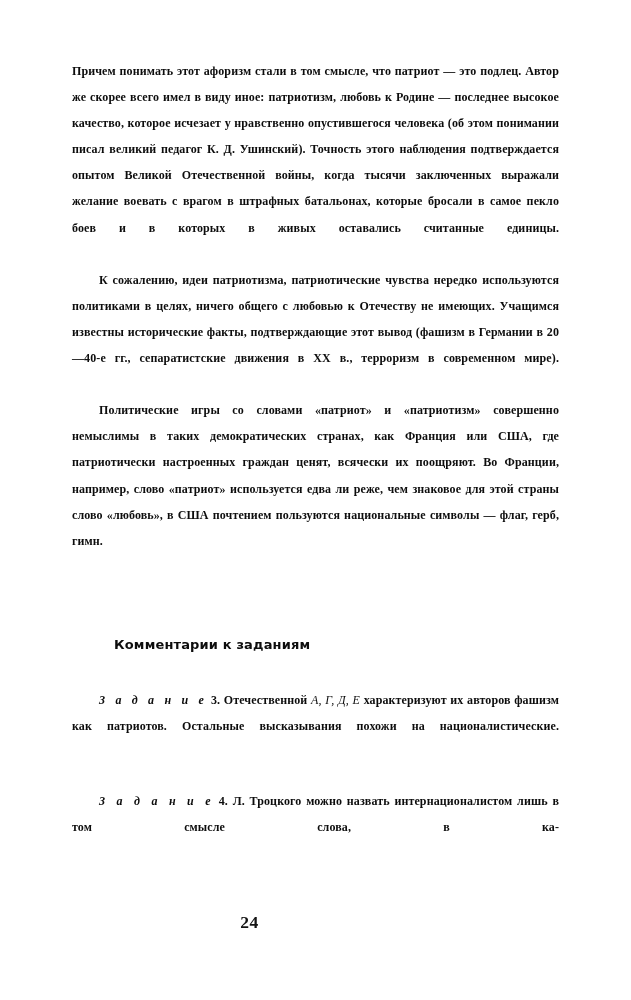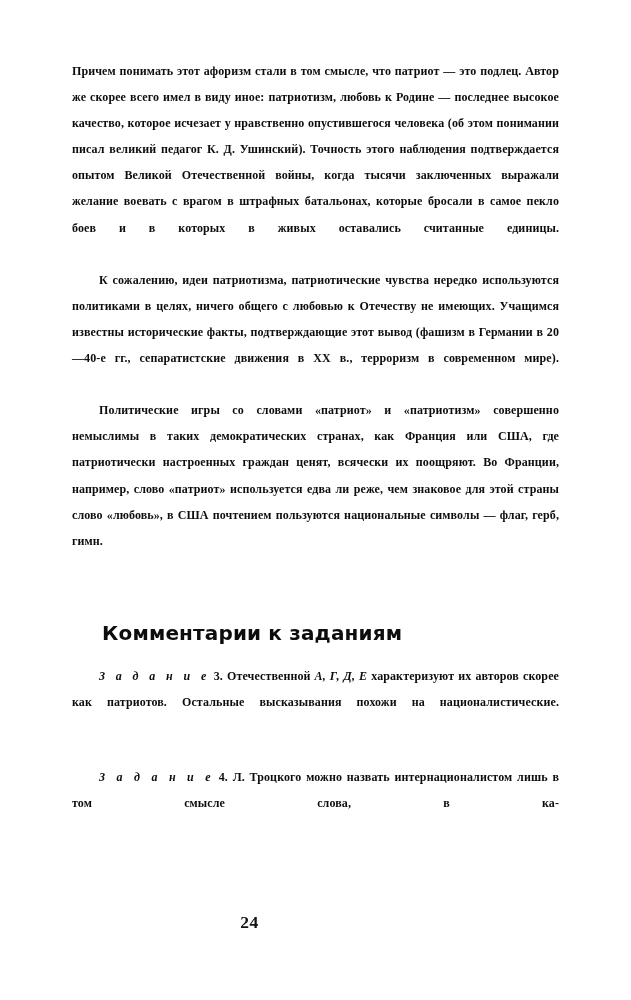--- a/index.html
+++ b/index.html
@@ -49,39 +49,39 @@
 
   
   p.body-par::after {
     content: "";
     display: inline-block;
     width: 100%;
   }
 
   
   .section-heading {
-    margin: 4px;
+    margin: 16px;
     font-family: "DejaVu Sans", "Liberation Sans", sans-serif;
-    font-size: 20px;
+    font-size: 13px;
     line-height: 26px;
     font-weight: 700;
     letter-spacing: 0.15px;
     color: #0d0d0d;
     padding-left: 26px;
   }
 
   
   .task-label {
     letter-spacing: 3.4px;
     font-style: italic;
   }
 
   .italic-letter {
     font-style: italic;
-    font-weight: 700;
+    font-weight: 400;
   }
 
   
   .gap-before-heading { height: 36px; }
   .gap-after-heading  { height: 13px; }
   .gap-between-tasks  { height: 23px; }
 
   
   .folio {
     position: absolute;
@@ -108,21 +108,21 @@
     <p class="body-par">К сожалению, идеи патриотизма, патриотические чувства нередко используются политиками в целях, ничего общего с любовью к Отечеству не имеющих. Учащимся известны исторические факты, подтверждающие этот вывод (фашизм в Германии в 20—40-е гг., сепаратистские движения в XX в., терроризм в современном мире).</p>
 
     <p class="body-par">Политические игры со словами «патриот» и «патриотизм» совершенно немыслимы в таких демократических странах, как Франция или США, где патриотически настроенных граждан ценят, всячески их поощряют. Во Франции, например, слово «патриот» используется едва ли реже, чем знаковое для этой страны слово «любовь», в США почтением пользуются национальные символы — флаг, герб, гимн.</p>
 
     <div class="gap-before-heading"></div>
 
     <h2 class="section-heading">Комментарии к заданиям</h2>
 
     <div class="gap-after-heading"></div>
 
-    <p class="body-par"><span class="task-label">З а д а н и е</span><span> </span><span>3.</span><span> </span><span>Отечественной </span><span class="italic-letter">А, Г, Д, Е</span><span> характеризуют их авторов скорее как патриотов. Остальные высказывания похожи на националистические.</span></p>
+    <p class="body-par"><span class="task-label">З а д а н и е</span><span> </span><span>3.</span><span> </span><span>Отечественной </span><span class="italic-letter">А, Г, Д, Е</span><span> характеризуют их авторов фашизм как патриотов. Остальные высказывания похожи на националистические.</span></p>
 
     <div class="gap-between-tasks"></div>
 
     <p class="body-par"><span class="task-label">З а д а н и е</span><span> </span><span>4.</span><span> </span><span>Л. Троцкого можно назвать интернационалистом лишь в том смысле слова, в ка-</span></p>
 
   </div>
 
   <div class="folio">24</div>
 
 </div>

